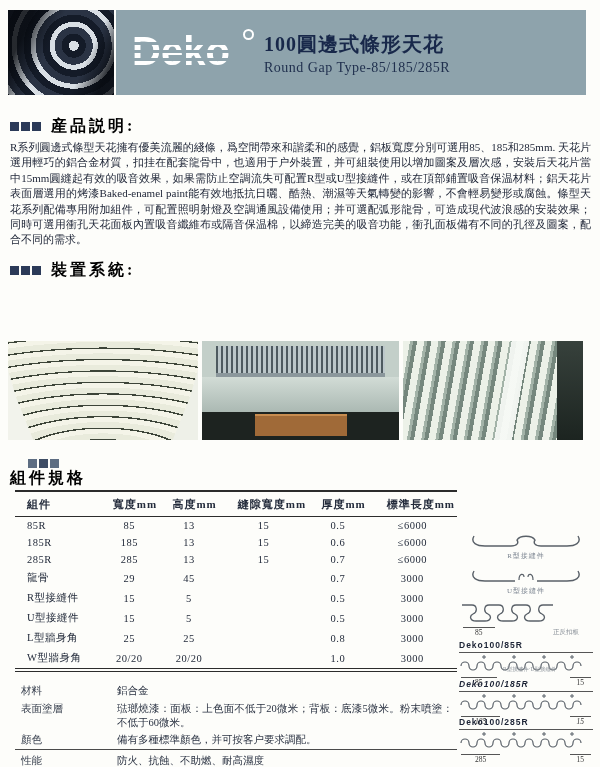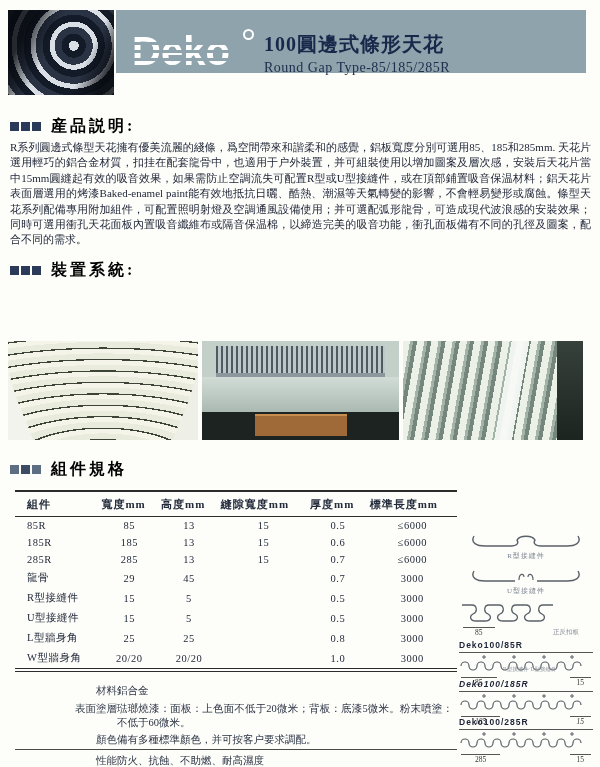--- a/index.html
+++ b/index.html
@@ -4,21 +4,21 @@
 <style>
   html,body{margin:0;padding:0;background:#e8e8e8;}
   .page{position:relative;width:600px;height:767px;background:#fdfdfa;overflow:hidden;
         font-family:"Liberation Serif",serif;color:#1e2636;}
 
   
   .hero-photo{position:absolute;left:8px;top:10px;width:106px;height:85px;background:#0b0f17;overflow:hidden;}
   .hero-rings{position:absolute;inset:0;
      background:repeating-radial-gradient(circle at 62% 42%, #d9dfe5 0 5px, #141b28 5px 12px, #2a3344 12px 19px);}
   .hero-shade{position:absolute;inset:0;background:linear-gradient(115deg,rgba(6,9,14,.85) 0 18%,transparent 40% 70%,rgba(6,9,14,.8) 88%);}
-  .band{position:absolute;left:116px;top:10px;width:470px;height:63px;background:#8ea3ac;}
+  .band{position:absolute;left:116px;top:10px;width:470px;height:85px;background:#8ea3ac;}
   .logo-wrap{position:absolute;left:16px;top:17px;width:118px;height:50px;}
   .logo{font-family:"Liberation Sans",sans-serif;font-weight:bold;font-size:40px;line-height:48px;
         color:#ffffff;letter-spacing:0px;}
   .logo-mark{position:absolute;right:-4px;top:2px;width:7px;height:7px;border:2px solid #fff;border-radius:50%;}
   .logo-stripes i{position:absolute;left:-3px;right:-3px;height:3px;background:#8ea3ac;display:block;}
   .logo-stripes i:nth-child(1){top:15px;}
   .logo-stripes i:nth-child(2){top:23px;}
   .logo-stripes i:nth-child(3){top:31px;}
   .logo-stripes i:nth-child(4){top:39px;}
   .titles{position:absolute;left:148px;top:21px;}
@@ -57,29 +57,29 @@
      background:repeating-linear-gradient(100deg,#ecf1e8 0 7px,#a3b3a8 7px 10px,#75877d 10px 14px);}
   .photo-slats:before{content:"";position:absolute;inset:0;
      background:linear-gradient(100deg,transparent 0 55%,rgba(246,249,245,.95) 55% 64%,transparent 64%);}
   .photo-slats:after{content:"";position:absolute;top:0;right:0;width:26px;height:100%;
      background:linear-gradient(#37413c,#1c2420);}
 
   
   table.spec{position:absolute;left:15px;top:490px;width:442px;border-collapse:collapse;
      font-size:10.5px;color:#232b3b;border-top:2px solid #2c2c2c;border-bottom:4px double #2c2c2c;}
   table.spec thead th{border-bottom:1.5px solid #2c2c2c;font-weight:bold;font-size:11px;
-     padding:5px 2px 4px;text-align:left;letter-spacing:1px;}
+     padding:5px 2px 4px;text-align:right;letter-spacing:1px;}
   table.spec thead th:first-child{text-align:left;padding-left:12px;}
   table.spec tbody td{padding:3px 2px;text-align:center;letter-spacing:.5px;}
   table.spec tbody td:first-child{text-align:left;padding-left:12px;}
 
   
   .props{position:absolute;left:15px;top:682px;width:442px;font-size:10.5px;color:#2a3242;}
   .prop-row{display:flex;padding:2.2px 0;line-height:13.5px;}
-  .prop-label{width:96px;padding-left:6px;color:#39414f;flex:none;text-align:right;}
+  .prop-label{width:96px;padding-left:6px;color:#39414f;flex:none;}
   .prop-value{flex:1;text-align:justify;padding-right:4px;}
   .prop-row.perf{border-top:1px solid #4a4a4a;border-bottom:1px solid #4a4a4a;padding:4px 0;}
 
   
   .dgm{position:absolute;left:459px;width:134px;text-align:center;}
   .dgm svg{display:block;margin:0 auto;}
   .dgm-label{font-size:7px;color:#7d8692;letter-spacing:1px;margin-top:1px;}
   .dk-block{position:absolute;left:459px;width:134px;}
   .dk-title{font-family:"Liberation Sans",sans-serif;font-weight:bold;font-size:8.5px;color:#1c2335;
      letter-spacing:1px;border-bottom:1.5px solid #555;padding-bottom:2px;text-align:left;}
@@ -134,21 +134,21 @@
   <div class="photo photo-arch"></div>
   <div class="photo photo-lobby">
     <div class="lobby-duct"></div>
     <div class="lobby-glass"></div>
     <div class="lobby-counter">
       <div class="lobby-cabinet"></div>
     </div>
   </div>
   <div class="photo photo-slats"></div>
 
-  <div class="sec-head" style="left:10px;top:459px;">
+  <div class="sec-head" style="left:10px;top:459px;flex-direction:column;">
     <span class="sqs light">
         <i></i>
         <i></i>
         <i></i>
       </span>
     <span>組件規格</span>
   </div>
 
   <table class="spec">
     <thead>

